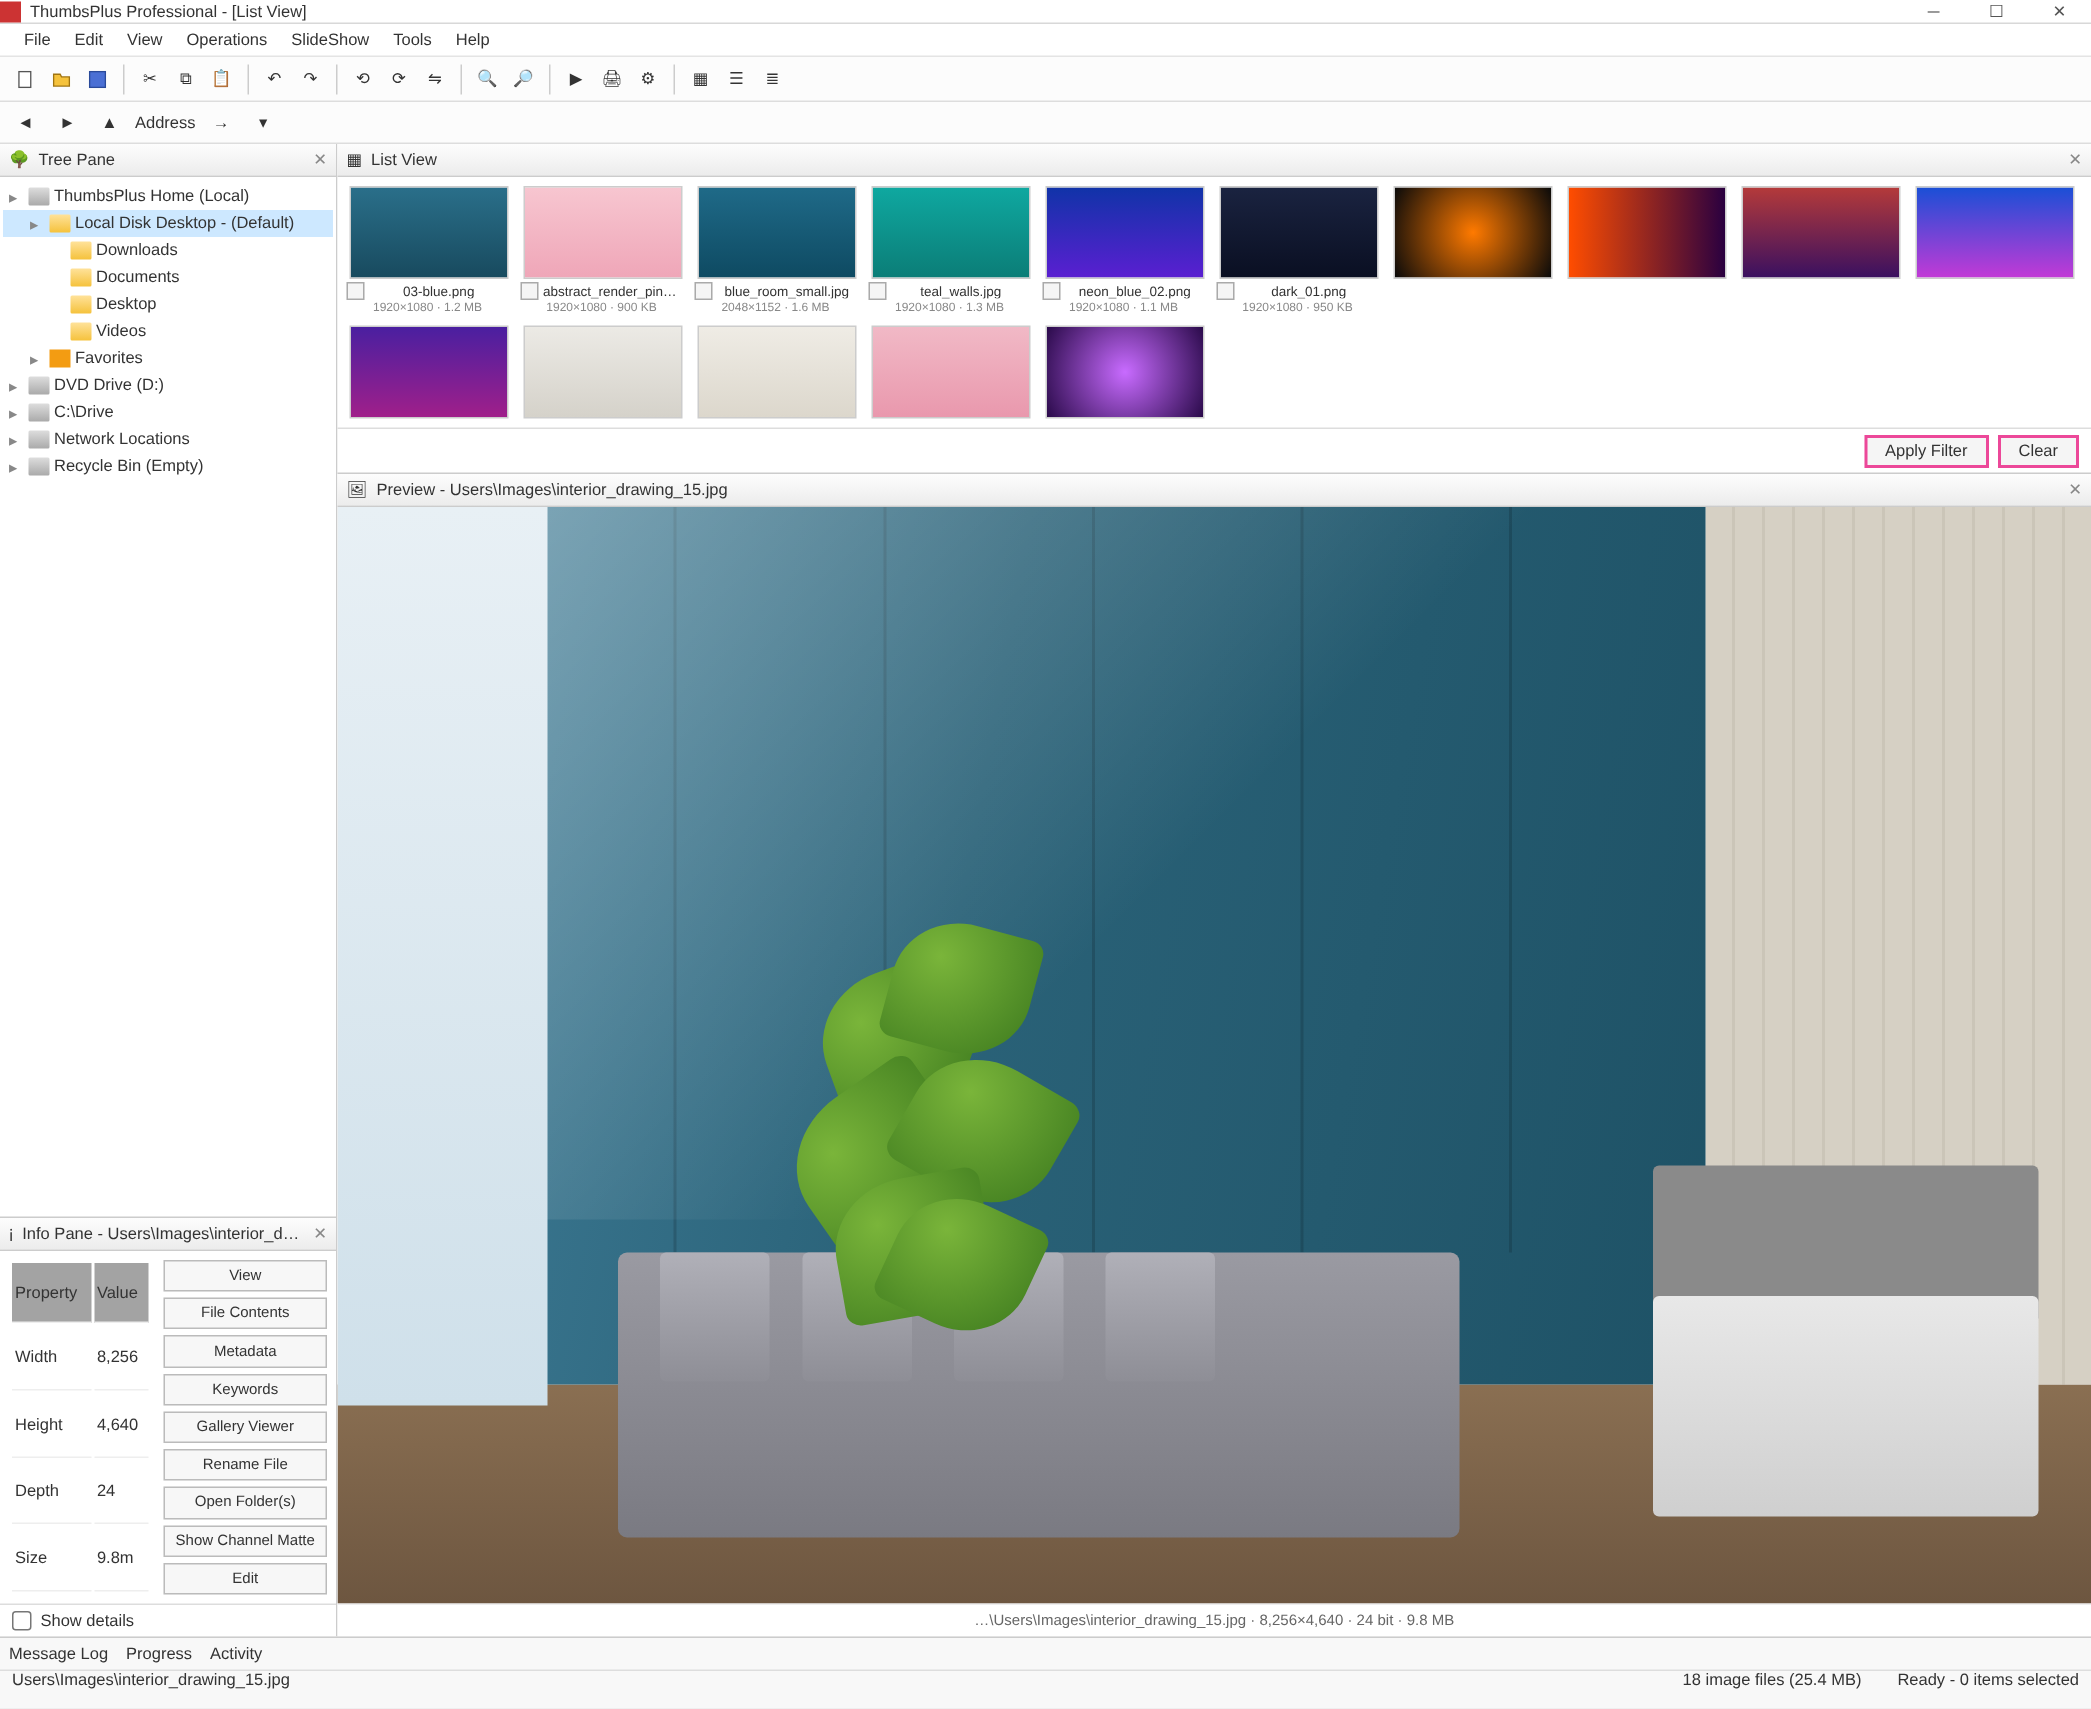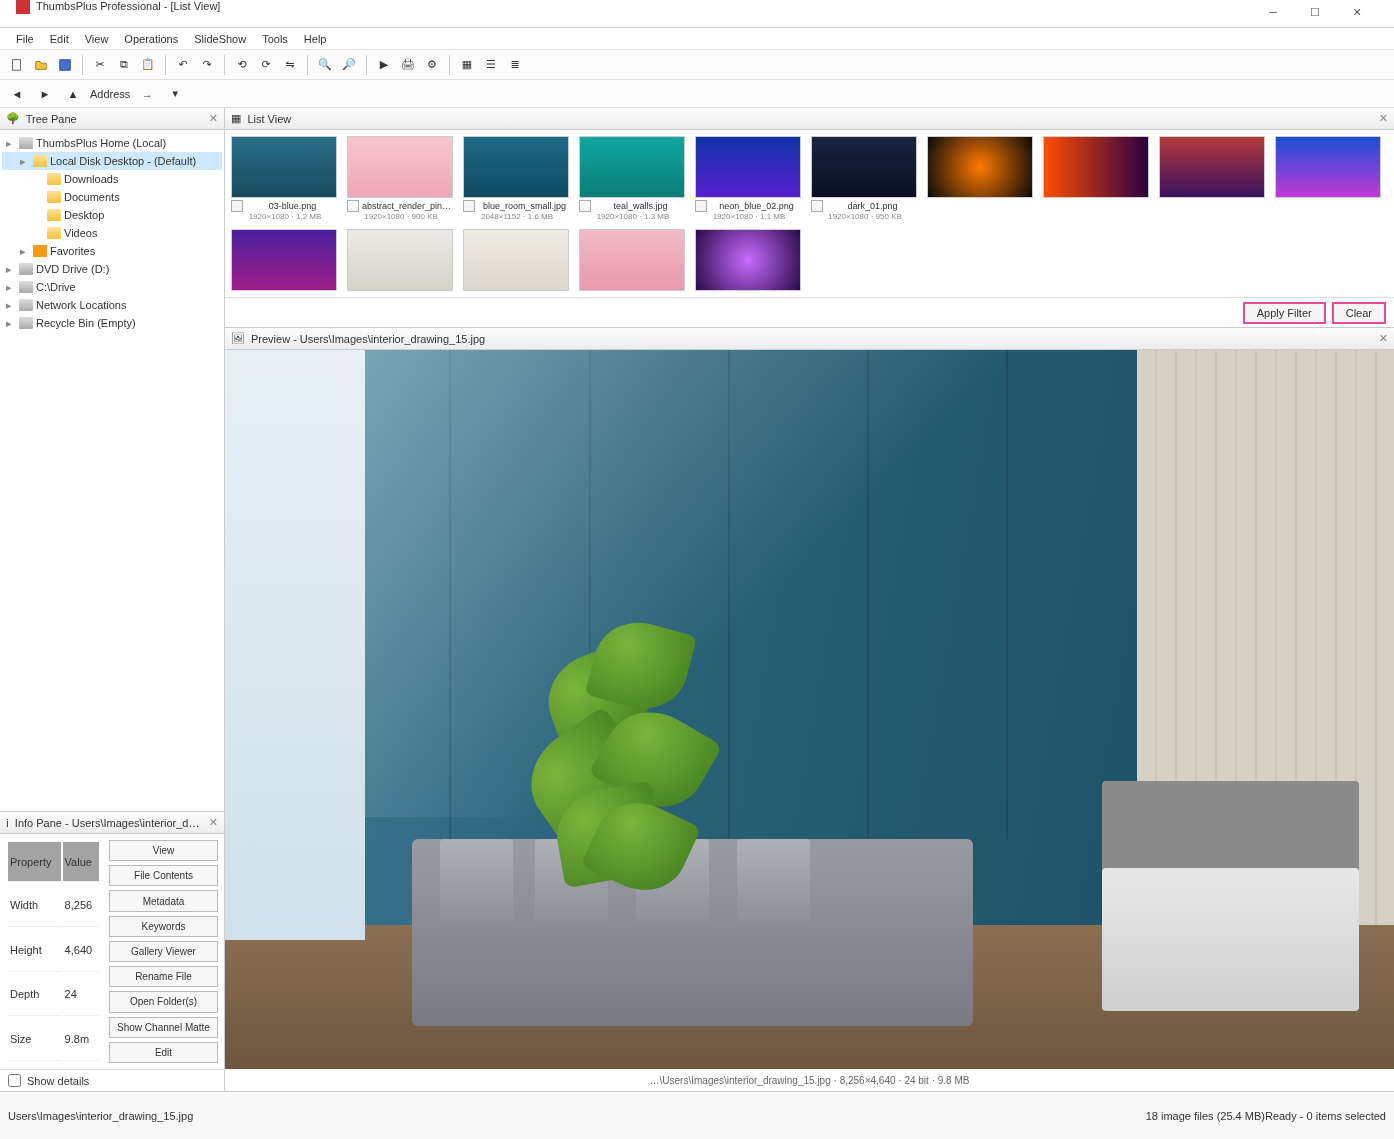--- a/index.html
+++ b/index.html
@@ -1,17 +1,17 @@
 <!DOCTYPE html>
 <html><head>
 <meta charset="utf-8">
 <style>
 *{box-sizing:border-box;margin:0;padding:0;font-family:"Segoe UI",Tahoma,sans-serif;font-size:11px;color:#333}
 body{background:#f0f0f0;width:1394px;height:1139px;overflow:hidden;display:flex;flex-direction:column}
-.titlebar{height:28px;background:#fff;display:flex;align-items:flex-start;padding:0 16px;border-bottom:1px solid #d8d8d8}
+.titlebar{height:16px;background:#fff;display:flex;align-items:center;padding:0 0;border-bottom:1px solid #d8d8d8}
 .titlebar .logo{width:14px;height:14px;background:#c33;margin-right:6px}
 .titlebar .spacer{flex:1}
 .winbtn{width:42px;height:24px;display:flex;align-items:center;justify-content:center;color:#555}
 .menubar{height:22px;background:#fff;display:flex;align-items:center;padding:0 8px;border-bottom:1px solid #e4e4e4}
 .menubar span{padding:2px 8px}
 .toolbar{height:30px;background:#fcfcfc;border-bottom:1px solid #ddd;display:flex;align-items:center;padding:0 6px;gap:2px}
 .tbtn{width:22px;height:22px;border:1px solid transparent;display:flex;align-items:center;justify-content:center;border-radius:2px}
 .tsep{width:1px;height:20px;background:#ccc;margin:0 4px}
 .addrbar{height:28px;background:#fcfcfc;border-bottom:1px solid #ddd;display:flex;align-items:center;padding:0 6px;gap:6px}
 .addrinput{flex:1;height:20px;border:1px solid #bbb;padding:0 6px;background:#fff}
@@ -29,21 +29,21 @@
 .selected{background:#cde8ff}
 .bottom-left{height:280px;border-top:1px solid #ccc;display:flex;flex-direction:column}
 .info-body{flex:1;display:flex;padding:6px;gap:8px;overflow:hidden}
 .info-table{flex:0 0 95px;font-size:10px}
 .info-table td{padding:1px 2px;border-bottom:1px solid #eee}
 .info-btns{flex:1;display:flex;flex-direction:column;gap:4px}
 .ibtn{height:22px;border:1px solid #bbb;background:#f7f7f7;display:flex;align-items:center;justify-content:center;font-size:10px}
 .right{flex:1;display:flex;flex-direction:column;min-width:0}
 .thumbs-panel{height:220px;border-bottom:1px solid #ccc;display:flex;flex-direction:column;background:#fff}
 .thumbs{flex:1;overflow:auto;padding:6px;display:flex;flex-wrap:wrap;gap:8px;align-content:flex-start}
-.thumb{width:108px;display:flex;flex-direction:column;align-items:flex-start}
+.thumb{width:108px;display:flex;flex-direction:column;align-items:flex-end}
 .thumb .img{width:106px;height:62px;border:1px solid #ccc;background:#888}
 .thumb.sel .img{border:2px solid #3399ff}
 .thumb .meta{width:100%;display:flex;align-items:center;gap:3px;margin-top:2px}
 .thumb .tag{width:12px;height:12px;border:1px solid #aaa;background:#f5f5f5}
 .thumb .name{font-size:9px;text-align:center;overflow:hidden;text-overflow:ellipsis;white-space:nowrap;flex:1}
 .thumb .sub{font-size:8px;color:#888;text-align:center;width:100%}
 .thumb-footer{height:30px;border-top:1px solid #ddd;display:flex;align-items:center;justify-content:flex-end;padding:0 8px;gap:6px}
 .fbtn{height:22px;padding:0 12px;border:2px solid #ec4899;background:#f5f5f5}
 .preview-panel{flex:1;display:flex;flex-direction:column;background:#fff;min-height:0}
 .preview-img{flex:1;min-height:0;background:#e9e9e9;position:relative;overflow:hidden}
@@ -56,21 +56,21 @@
 .floor{position:absolute;left:0;right:0;bottom:0;height:20%;background:linear-gradient(#8a6f52,#6d5640)}
 .sofa{position:absolute;left:16%;bottom:6%;width:48%;height:26%;background:linear-gradient(#9a9aa2,#7a7a82);border-radius:6px}
 .cush{position:absolute;bottom:55%;width:13%;height:45%;background:linear-gradient(#b0b0b8,#8e8e96);border-radius:4px}
 .plant{position:absolute;left:26%;bottom:20%;width:16%;height:42%}
 .leaf{position:absolute;background:radial-gradient(circle at 30% 30%,#7ab53a,#3d7a1e);border-radius:50% 10% 50% 10%}
 .bed{position:absolute;right:3%;bottom:8%;width:22%;height:20%;background:linear-gradient(#e8e8e8,#cfcfcf);border-radius:4px}
 .headb{position:absolute;right:3%;bottom:26%;width:22%;height:14%;background:#8a8a8a;border-radius:4px 4px 0 0}
 .preview-caption{height:22px;display:flex;align-items:center;justify-content:center;font-size:10px;color:#666;border-top:1px solid #eee}
 .statusbar{height:48px;background:#f8f8f8;border-top:1px solid #ccc;display:flex;flex-direction:column}
 .status-tabs{height:22px;display:flex;align-items:center;padding:0 6px;gap:12px;border-bottom:1px solid #ddd;font-size:10px;color:#666}
-.status-line{flex:1;display:flex;align-items:center;padding:0 8px;font-size:10px;color:#555;}
+.status-line{flex:1;display:flex;padding:0 8px;font-size:10px;color:#555;gap:24px}
 svg{width:14px;height:14px}
 </style>
 </head>
 <body>
 
 <div class="titlebar">
   <div class="logo"></div>
   <span>ThumbsPlus Professional - [List View]</span>
   <div class="spacer"></div>
   <div class="winbtn">─</div>
@@ -381,18 +381,23 @@
             <div class="leaf" style="left:35%;top:60%;width:50%;height:28%;transform:rotate(25deg)"></div>
           </div>
         </div>
       </div>
       <div class="preview-caption">…\Users\Images\interior_drawing_15.jpg · 8,256×4,640 · 24 bit · 9.8 MB</div>
     </div>
   </div>
 </div>
 
 <div class="statusbar">
+  <div class="status-tabs">
+    <span>Message Log</span>
+    <span>Progress</span>
+    <span>Activity</span>
+  </div>
   <div class="status-line">
     <span>Users\Images\interior_drawing_15.jpg</span>
     <span style="margin-left:auto">18 image files (25.4 MB)</span>
     <span>Ready - 0 items selected</span>
   </div>
 </div>
 
 </body></html>

